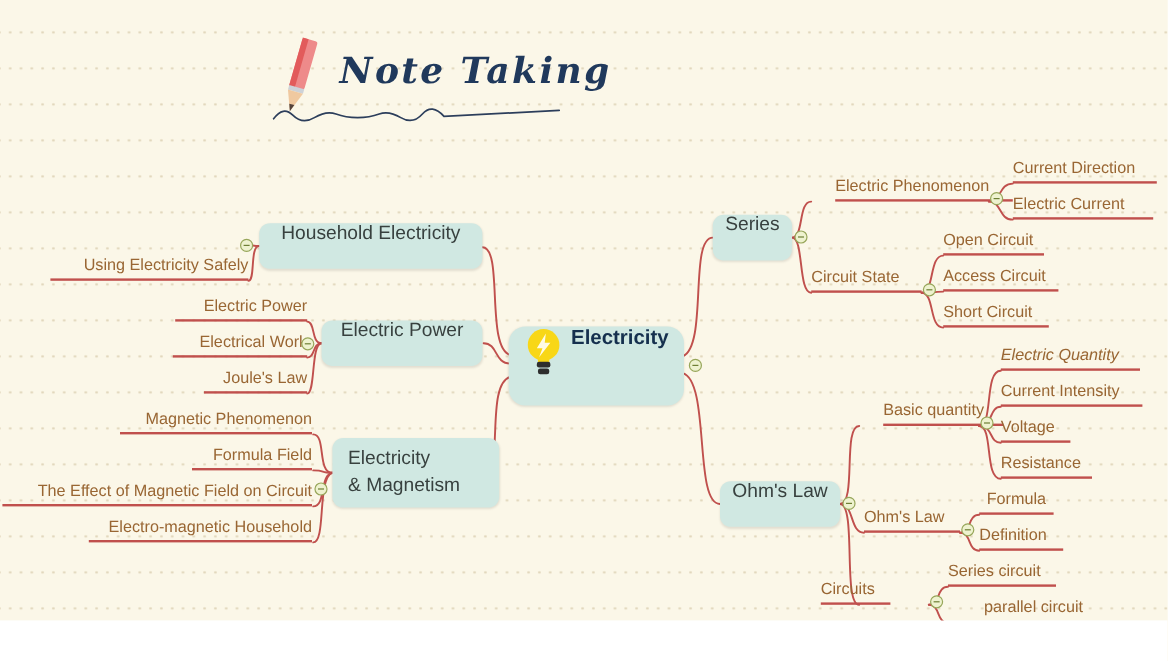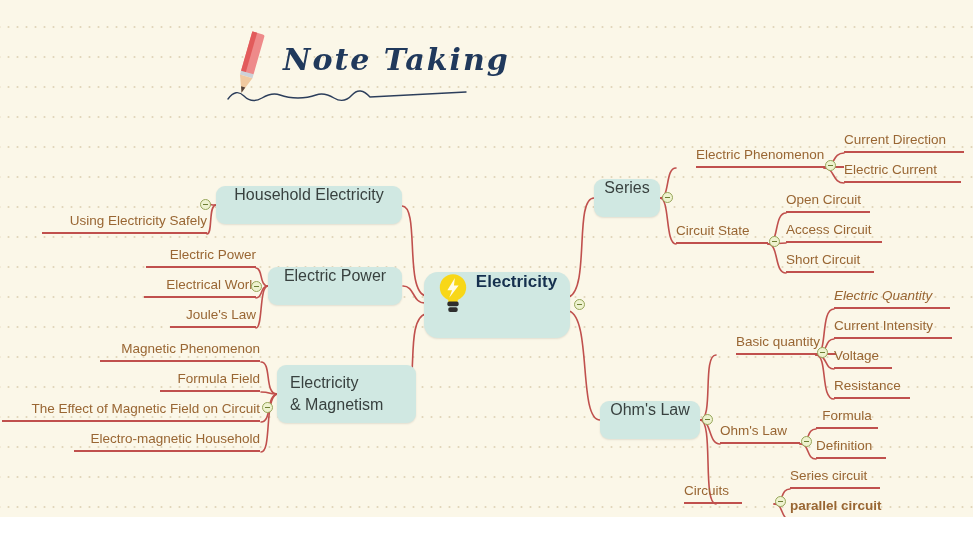--- a/index.html
+++ b/index.html
@@ -165,21 +165,21 @@
   <div class="leaf" style="left:834px;top:318px;width:118px;">Current Intensity</div>
   <div class="leaf" style="left:834px;top:348px;width:58px;">Voltage</div>
   <div class="leaf" style="left:834px;top:378px;width:76px;">Resistance</div>
 
   <div class="leaf" style="left:720px;top:423px;width:80px;">Ohm's Law</div>
   <div class="leaf" style="left:816px;top:408px;width:62px;text-align:center;">Formula</div>
   <div class="leaf" style="left:816px;top:438px;width:70px;">Definition</div>
 
   <div class="leaf" style="left:684px;top:483px;width:58px;">Circuits</div>
   <div class="leaf" style="left:790px;top:468px;width:90px;">Series circuit</div>
-  <div class="leaf" style="left:790px;top:498px;width:100px;font-weight:bold;">parallel circuit</div>
+  <div class="leaf" style="left:820px;top:498px;width:100px;">parallel circuit</div>
 
   <div class="minus" style="left:574px;top:299px;"></div>
   <div class="minus" style="left:200px;top:199px;"></div>
   <div class="minus" style="left:251px;top:281px;"></div>
   <div class="minus" style="left:262px;top:402px;"></div>
   <div class="minus" style="left:662px;top:192px;"></div>
   <div class="minus" style="left:825px;top:160px;"></div>
   <div class="minus" style="left:769px;top:236px;"></div>
   <div class="minus" style="left:702px;top:414px;"></div>
   <div class="minus" style="left:817px;top:347px;"></div>

